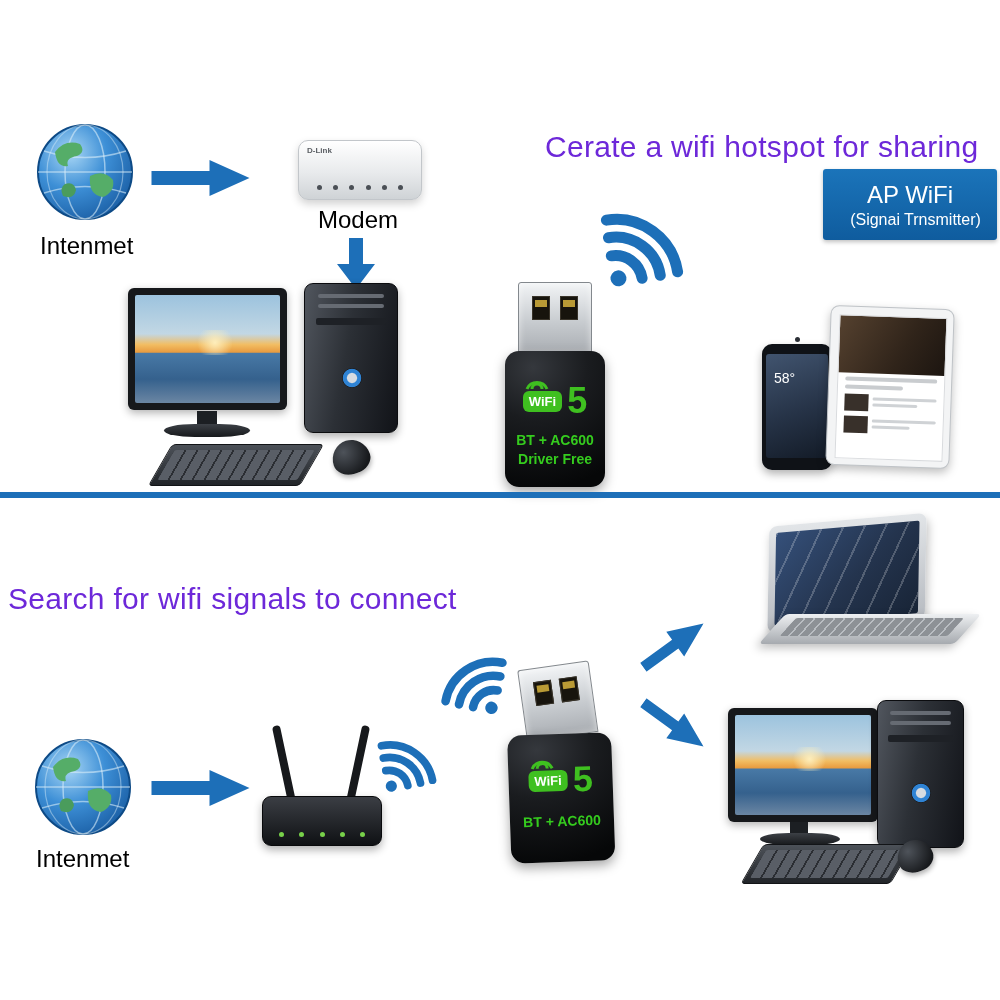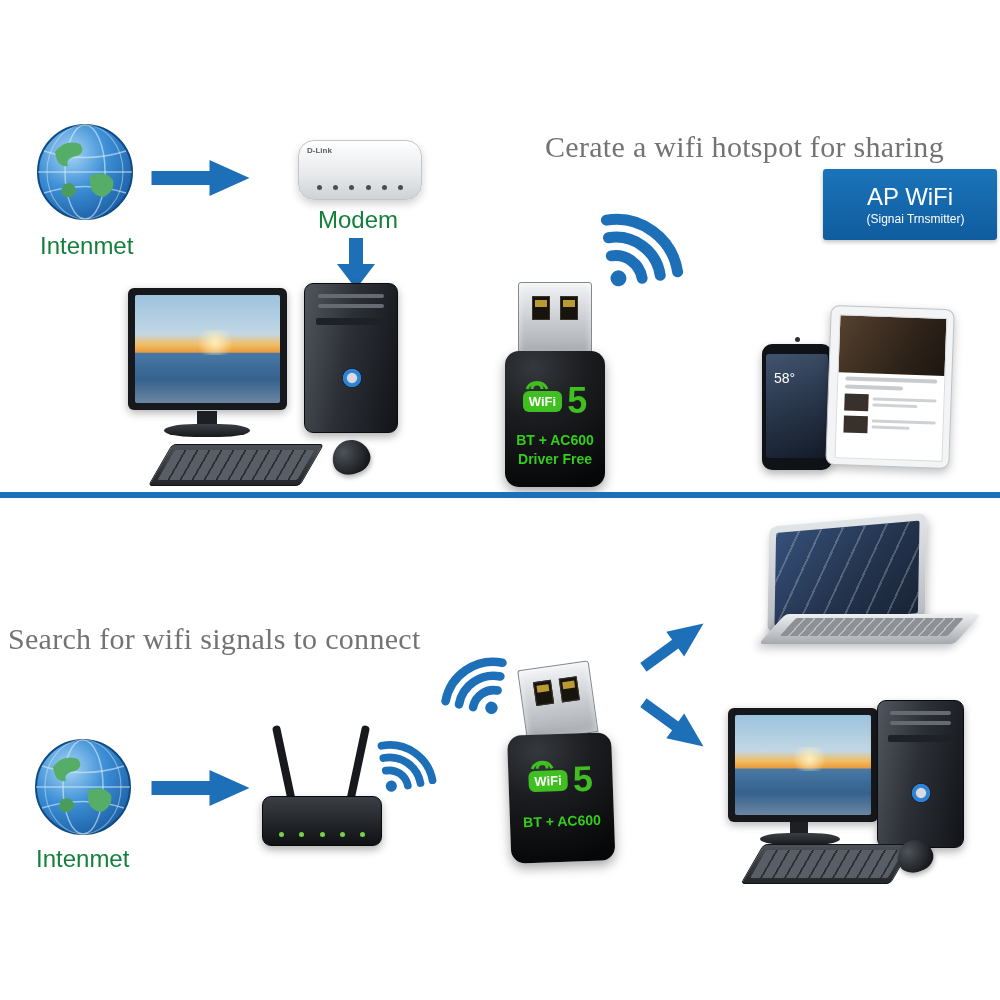--- a/index.html
+++ b/index.html
@@ -1,43 +1,43 @@
 <!DOCTYPE html>
 <html><head>
 <meta charset="utf-8">
 <style>
   html,body{margin:0;padding:0;background:#fff;}
   .canvas{position:relative;width:1000px;height:1000px;background:#fff;overflow:hidden;
           font-family:"Liberation Sans",sans-serif;}
-  .label{position:absolute;color:#15803d;font-size:24px;}
-  .title{position:absolute;color:#737373;font-size:30px;letter-spacing:.3px;font-family:Liberation Serif, serif;}
+  .label{position:absolute;color:#000000;font-size:24px;}
+  .title{position:absolute;color:#6d28d9;font-size:30px;letter-spacing:.3px;}
 
   
   .mode-box{position:absolute;background:linear-gradient(#1b74ba,#0f5c9e);color:#fff;
             text-align:center;display:flex;flex-direction:column;justify-content:center;
             border-radius:3px;box-shadow:0 2px 4px rgba(0,0,0,.25);}
   .mode-box .mt{font-size:24px;line-height:1.25;}
-  .mode-box .ms{font-size:12px;line-height:1.2;padding-left:11px;}
+  .mode-box .ms{font-size:16px;line-height:1.2;padding-left:11px;}
 
   .divider{position:absolute;left:0;right:0;height:6px;background:#1d6fb8;}
 
   
   .globe{position:absolute;}
   .globe svg{display:block;}
 
   
   .arrow{position:absolute;}
   .arrow svg{display:block;width:100%;height:100%;}
 
   
   .wifi{position:absolute;}
   .wifi svg{display:block;width:100%;height:100%;}
 
   
-  .modem{position:absolute;width:122px;height:58px;border-radius:16px;
+  .modem{position:absolute;width:122px;height:58px;border-radius:10px;
          background:linear-gradient(#ffffff,#e8eaec 55%,#cfd3d6);border:1px solid #c2c6ca;
          box-shadow:0 4px 8px rgba(0,0,0,.18);}
   .modem .brand{position:absolute;left:8px;top:5px;font-size:8px;color:#5a5e63;font-weight:bold;}
   .modem .leds{position:absolute;left:18px;right:18px;bottom:9px;display:flex;justify-content:space-between;}
   .modem .leds i{width:5px;height:5px;border-radius:50%;background:#4a4f55;}
 
   
   .monitor{position:absolute;background:#16181b;border-radius:6px;padding:7px;
            box-shadow:0 3px 8px rgba(0,0,0,.3);}
   .monitor .screen{width:100%;height:100%;border-radius:2px;position:relative;overflow:hidden;
@@ -263,21 +263,21 @@
   </div>
 
   <div class="divider" style="top:492px;"></div>
 
 
   <div class="laptop-screen" style="left:768px;top:520px;width:158px;height:106px;">
     <div class="inner"></div>
   </div>
   <div class="laptop-base" style="left:772px;top:614px;width:196px;height:30px;"></div>
 
-  <div class="title" style="left:8px;top:582px;margin-top:40px;">Search for wifi signals to connect</div>
+  <div class="title" style="left:8px;top:582px;">Search for wifi signals to connect</div>
 
   <div class="arrow" style="left:636px;top:622px;width:76px;height:46px;transform:rotate(-36deg);">
     <svg viewBox="0 0 100 40">
         <polygon points="0,13 52,13 52,0 98,20 52,40 52,27 0,27" fill="#1d6fb8"></polygon>
       </svg>
   </div>
   <div class="arrow" style="left:636px;top:702px;width:76px;height:46px;transform:rotate(36deg);">
     <svg viewBox="0 0 100 40">
         <polygon points="0,13 52,13 52,0 98,20 52,40 52,27 0,27" fill="#1d6fb8"></polygon>
       </svg>

